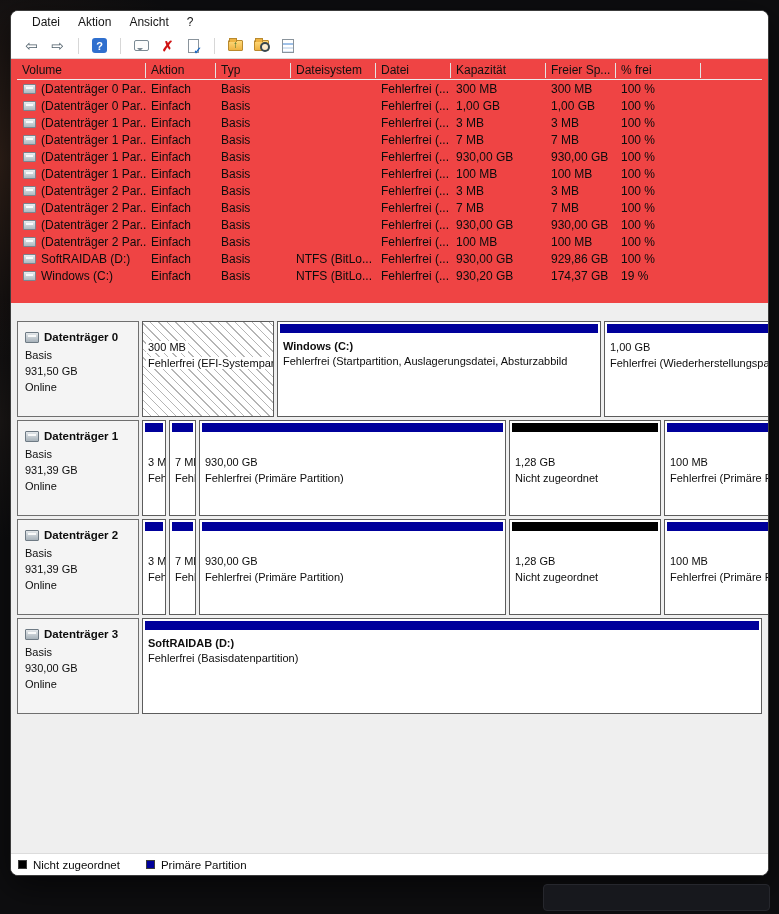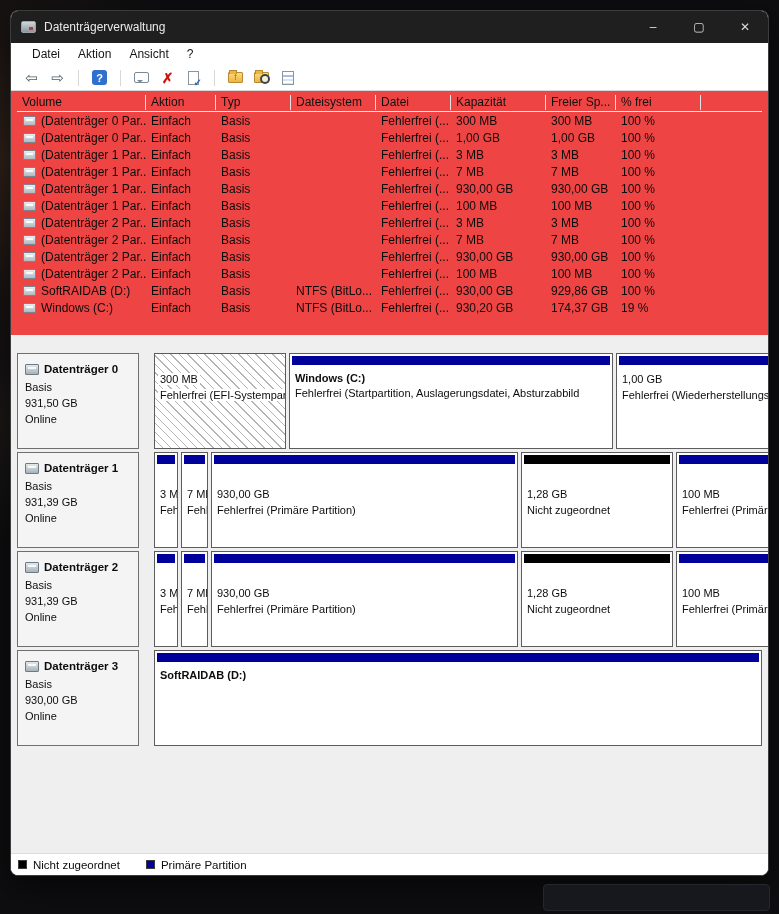--- a/index.html
+++ b/index.html
@@ -84,21 +84,21 @@
   .vh { height:15px; line-height:15px; padding-left:5px; border-right:1px solid #e3e3e3; white-space:nowrap; overflow:hidden; color:#111; }
   .vh.last { border-right:none; }
   .vrow { height:17px; }
   .vc { padding-left:5px; white-space:nowrap; overflow:hidden; }
   .c-vol { display:flex; align-items:center; gap:5px; padding-left:6px; }
   .drive-ico { flex:0 0 auto; width:13px; height:10px; background:linear-gradient(#e8ecef,#aeb9c0); border:1px solid #79858f; border-radius:1px; position:relative; }
   .drive-ico::after { content:""; position:absolute; left:2px; top:2px; right:2px; height:2px; background:rgba(255,255,255,.85); }
 
   
   .graphpane { flex:1 1 auto; background:#efefef; padding:18px 6px 0 6px; overflow:hidden; }
-  .disk-row { display:flex; gap:15px; height:96px; margin-bottom:3px; }
+  .disk-row { display:flex; gap:3px; height:96px; margin-bottom:3px; }
   .disk-label {
     flex:0 0 122px; background:#f4f4f4; border:1px solid #6f6f6f;
     padding:7px 7px; font-size:11px; line-height:16px; color:#0d0d0d;
   }
   .disk-name { font-weight:bold; font-size:11.5px; display:flex; align-items:center; gap:5px; margin-bottom:2px; white-space:nowrap; }
   .disk-ico { flex:0 0 auto; width:14px; height:11px; background:linear-gradient(#e4e8eb,#a7b2ba); border:1px solid #6e7a84; border-radius:1px; position:relative; }
   .disk-ico::after { content:""; position:absolute; left:2px; top:2px; right:2px; height:2px; background:rgba(255,255,255,.85); }
 
   .disk-parts { flex:1 1 auto; display:flex; gap:3px; }
   .part { border:1px solid #5c5c5c; background:#fff; overflow:hidden; }
@@ -127,29 +127,20 @@
     background:#17181d; border:1px solid #26272d; border-radius:4px;
   }
 </style>
 </head>
 <body>
 
 <div class="desktop-tint"></div>
 
 <div class="window">
 
-  <div class="titlebar">
-    <span class="app-ico"></span>
-    <span>Datenträgerverwaltung</span>
-    <div class="win-controls">
-      <div class="win-btn">–</div>
-      <div class="win-btn">▢</div>
-      <div class="win-btn close">✕</div>
-    </div>
-  </div>
 
   <div class="menubar">
     <span class="menu-item">Datei</span>
     <span class="menu-item">Aktion</span>
     <span class="menu-item">Ansicht</span>
     <span class="menu-item">?</span>
   </div>
 
   <div class="toolbar">
     <div class="tb-btn">
@@ -510,20 +501,21 @@
           </div>
         <div>Basis</div>
         <div>930,00 GB</div>
         <div>Online</div>
       </div>
       <div class="disk-parts">
         <div class="part p-primary" style="flex:1">
           <div class="pbar"></div>
           <div class="ptxt" style="line-height:15px;">
             <div class="pt-title">SoftRAIDAB  (D:)</div>
+            <div class="pt-line">Fehlerfrei (Basisdatenpartition)</div>
           </div>
         </div>
       </div>
     </div>
 
   </div>
 
   <div class="legend">
     <div class="leg-item">
       <span class="leg-sq unalloc"></span>

